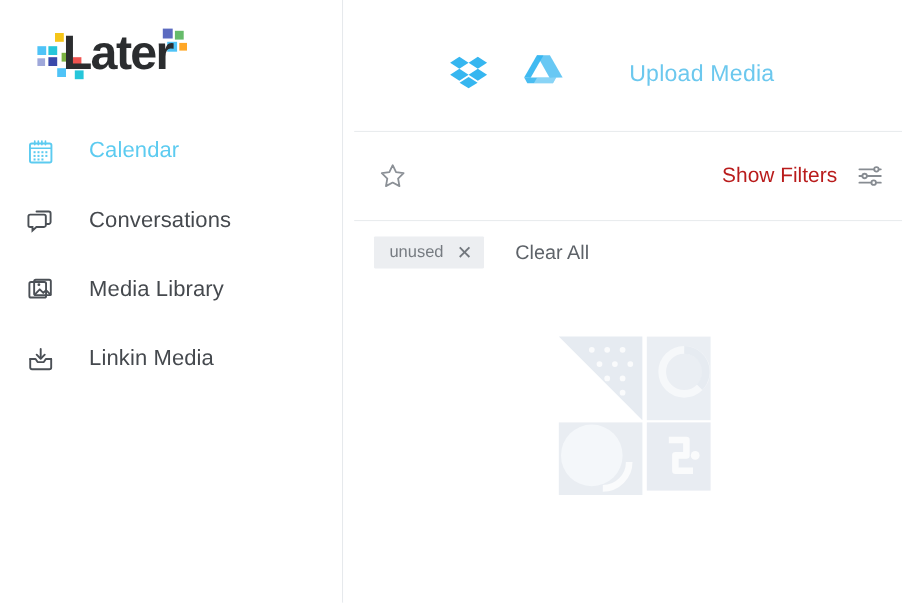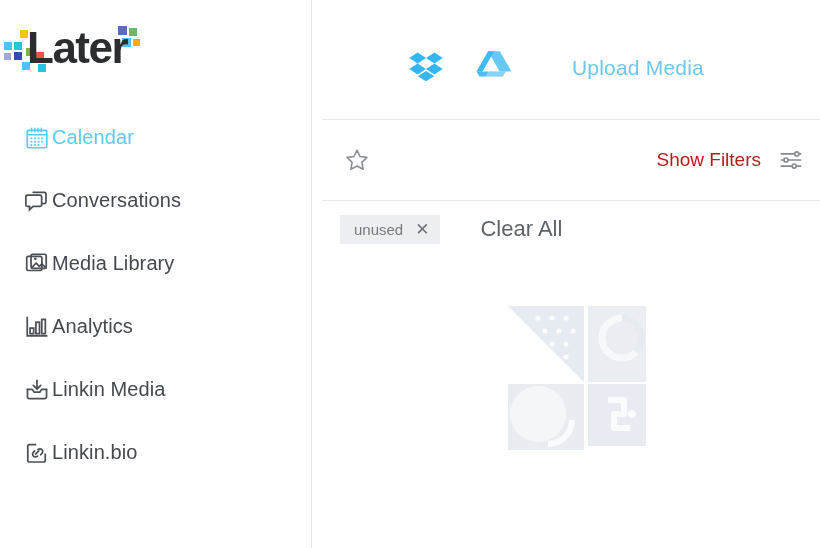--- a/index.html
+++ b/index.html
@@ -26,21 +26,21 @@
     width: 312px;
     height: 548px;
     background: #ffffff;
     border-right: 1px solid #e4e7ea;
     box-sizing: border-box;
     position: relative;
     flex: 0 0 312px;
   }
   .logo-wrap {
     position: absolute;
-    left: 0;
+    left: 30px;
     top: 12px;
     width: 150px;
     height: 62px;
   }
   .logo-svg { display: block; }
 
   .nav {
     position: absolute;
     top: 106px;
     left: 0;
@@ -58,20 +58,21 @@
     width: 30px;
     height: 30px;
     flex: 0 0 30px;
     display: flex;
     align-items: center;
     justify-content: center;
     color: #4b5056;
   }
   .nav-item.active .nav-icon { color: #5ccbf0; }
   .nav-label {
+    margin-left: 29px;
     font-size: 20px;
     color: #45494e;
     letter-spacing: .1px;
     white-space: nowrap;
   }
   .nav-item.active .nav-label { color: #5ccbf0; }
 
   
   .main {
     flex: 1 1 auto;
@@ -163,22 +164,22 @@
     border-radius: 1px;
   }
   .tag-x {
     font-size: 17px;
     color: #72777d;
     line-height: 1;
     cursor: pointer;
     font-weight: 300;
   }
   .clear-all {
-    margin-left: 40px;
-    font-size: 22px;
+    margin-left: 28px;
+    font-size: 18px;
     color: #5e6369;
     cursor: pointer;
   }
 
   .empty-state {
     position: absolute;
     left: 168px;
     top: 292px;
     width: 188px;
     height: 160px;
@@ -254,55 +255,33 @@
           <svg width="26" height="26" viewBox="0 0 24 24" fill="none" stroke="currentColor" stroke-width="1.6">
             <rect x="2.5" y="5" width="14" height="13" rx="1.4"></rect>
             <rect x="6.5" y="3" width="14" height="13" rx="1.4"></rect>
             <circle cx="10.5" cy="7.2" r="1.2" fill="currentColor" stroke="none"></circle>
             <path d="M7 15.5l4.2-4.4 3 3 2.3-2.3 3.9 3.9" stroke-linecap="round" stroke-linejoin="round"></path>
           </svg>
         </span>
         <span class="nav-label">Media Library</span>
       </div>
 
-      <div class="nav-item">
-        <span class="nav-icon">
-          <svg width="26" height="26" viewBox="0 0 24 24" fill="none" stroke="currentColor" stroke-width="1.6">
-            <path d="M3 3v17.2h18" stroke-linecap="round"></path>
-            <rect x="5.6" y="13" width="3.3" height="5.2"></rect>
-            <rect x="11" y="7.6" width="3.3" height="10.6"></rect>
-            <rect x="16.4" y="5" width="3.3" height="13.2"></rect>
-          </svg>
-        </span>
-        <span class="nav-label">Analytics</span>
-      </div>
 
       <div class="nav-item">
         <span class="nav-icon">
           <svg width="26" height="26" viewBox="0 0 24 24" fill="none" stroke="currentColor" stroke-width="1.6">
             <path d="M12 3v7.6" stroke-linecap="round"></path>
             <path d="M8.6 7.8L12 11.2l3.4-3.4" stroke-linecap="round" stroke-linejoin="round"></path>
             <path d="M3.2 11.4v7.1a1.5 1.5 0 0 0 1.5 1.5h14.6a1.5 1.5 0 0 0 1.5-1.5v-7.1" stroke-linecap="round"></path>
             <path d="M3.2 11.4h4.5l1.7 2.6h5.2l1.7-2.6h4.5" stroke-linecap="round" stroke-linejoin="round"></path>
           </svg>
         </span>
         <span class="nav-label">Linkin Media</span>
       </div>
 
-      <div class="nav-item">
-        <span class="nav-icon">
-          <svg width="26" height="26" viewBox="0 0 24 24" fill="none" stroke="currentColor" stroke-width="1.6">
-            <path d="M19.6 12.5v6.2a1.6 1.6 0 0 1-1.6 1.6H5.1a1.6 1.6 0 0 1-1.6-1.6V5.9a1.6 1.6 0 0 1 1.6-1.6h6.2"></path>
-            <path d="M12.9 8.9a2.5 2.5 0 0 1 3.6 0 2.5 2.5 0 0 1 0 3.6l-1.1 1.1" stroke-linecap="round"></path>
-            <path d="M12.3 14.8a2.5 2.5 0 0 1-3.6 0 2.5 2.5 0 0 1 0-3.6l1.1-1.1" stroke-linecap="round"></path>
-            <path d="M10.6 13.1l3-3" stroke-linecap="round"></path>
-          </svg>
-        </span>
-        <span class="nav-label">Linkin.bio</span>
-      </div>
 
     </nav>
   </aside>
 
   <section class="main">
 
     <div class="topbar">
       <div class="topbar-inner">
 
         <span class="cloud-icon">

